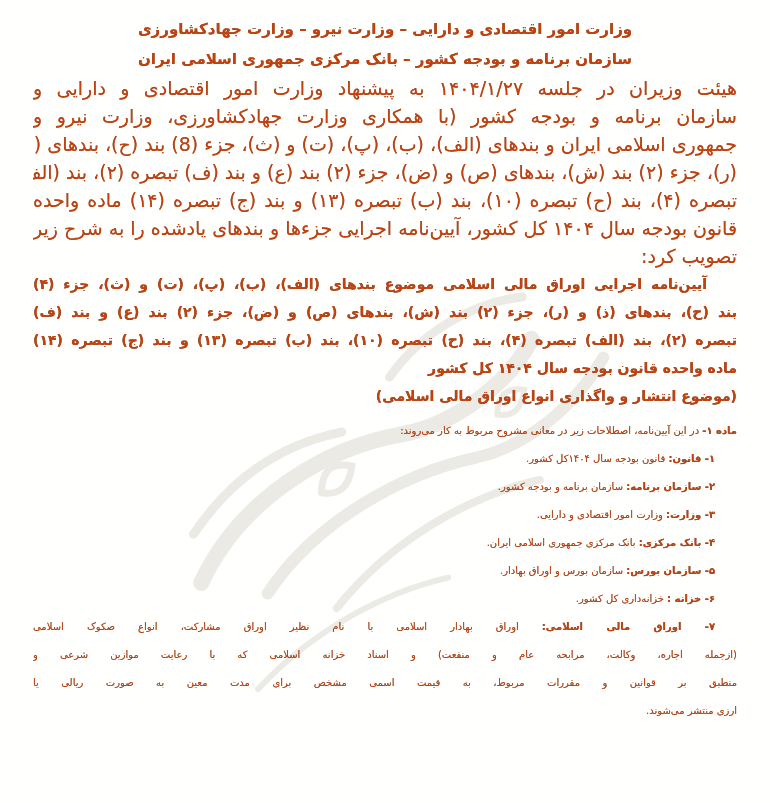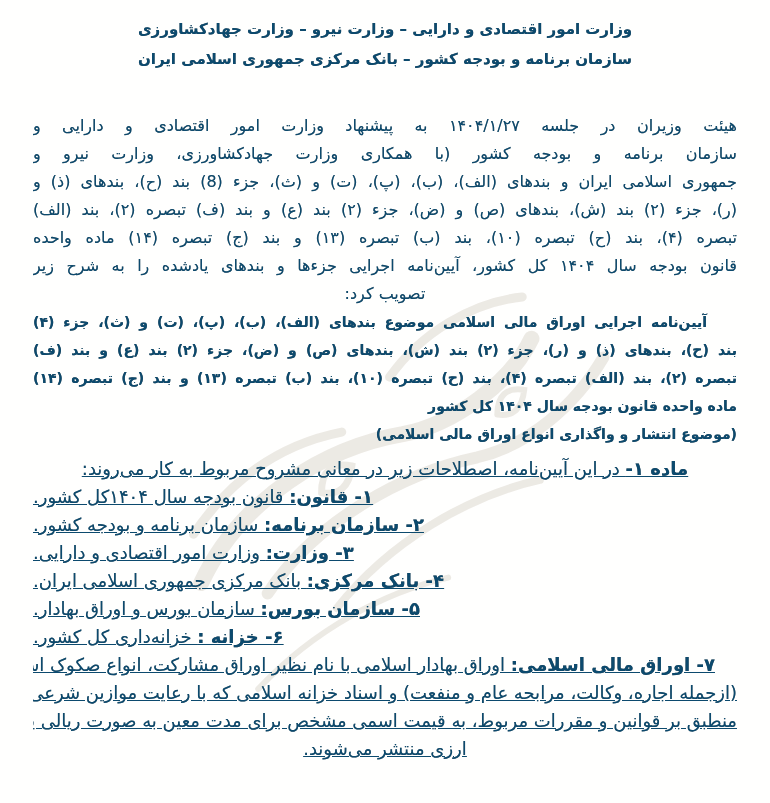--- a/index.html
+++ b/index.html
@@ -9,21 +9,21 @@
   }
   .page {
     position: relative;
     width: 770px;
     height: 803px;
     margin: 0 auto;
     background: #fffffe;
     overflow: hidden;
     direction: rtl;
     font-family: "DejaVu Sans", sans-serif;
-    color: #0c4a6e;
+    color: #c2410c;
     box-sizing: border-box;
     padding: 14px 33px 0 33px;
   }
   .content {
     position: relative;
     z-index: 1;
   }
   
   .watermark {
     position: absolute;
@@ -36,52 +36,50 @@
     pointer-events: none;
   }
   .doc-header {
     text-align: center;
     font-weight: bold;
     font-size: 15px;
     line-height: 30px;
     text-shadow: 0 0 .5px rgba(0,0,0,.55);
   }
   .preamble {
-    margin-top: 38px;
-    font-size: 16px;
+    font-size: 19px;
     line-height: 28px;
     text-shadow: 0 0 .4px rgba(0,0,0,.45);
   }
   .jline {
     text-align: justify;
     text-align-last: justify;
     text-justify: inter-word;
     white-space: nowrap;
     overflow: hidden;
   }
   .rline {
-    text-align: center;
+    text-align: right;
   }
   .title-block {
     margin-top: 0;
     font-weight: bold;
     font-size: 14px;
     line-height: 28px;
     text-shadow: 0 0 .5px rgba(0,0,0,.6);
   }
   .title-indent { padding-right: 30px; }
   .cline { text-align: right; }
   .article {
     margin-top: 7px;
-    font-size: 18px;
+    font-size: 10px;
     line-height: 28px;
     text-shadow: 0 0 .4px rgba(0,0,0,.45);
-    text-decoration: underline;
   }
-  .def-row { padding-right: 22px; text-align: left; }
+  .def-row { padding-right: 22px; text-align: right; }
   .item7-first { padding-right: 22px; }
   .b { font-weight: bold; text-shadow: 0 0 .5px rgba(0,0,0,.6); }
 </style>
 </head>
 <body>
 
 <div class="page">
 
   <svg class="watermark" viewBox="0 0 770 560" xmlns="http://www.w3.org/2000/svg">
     <g fill="none" stroke="#ded9d0" stroke-linecap="round" transform="rotate(-33 400 280)">

